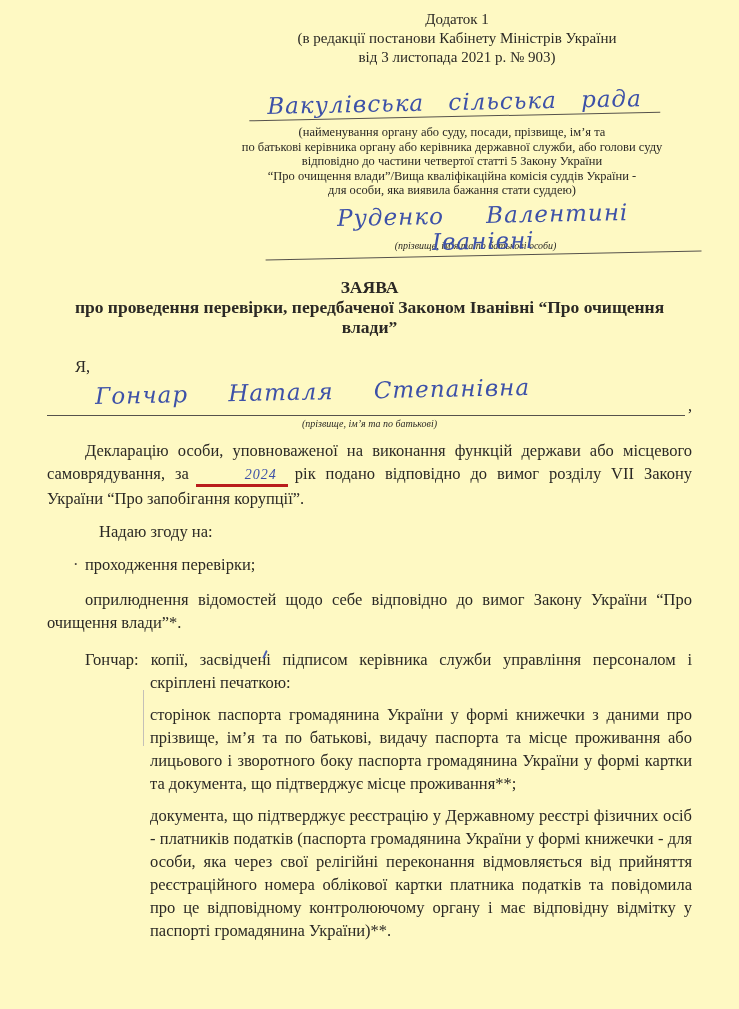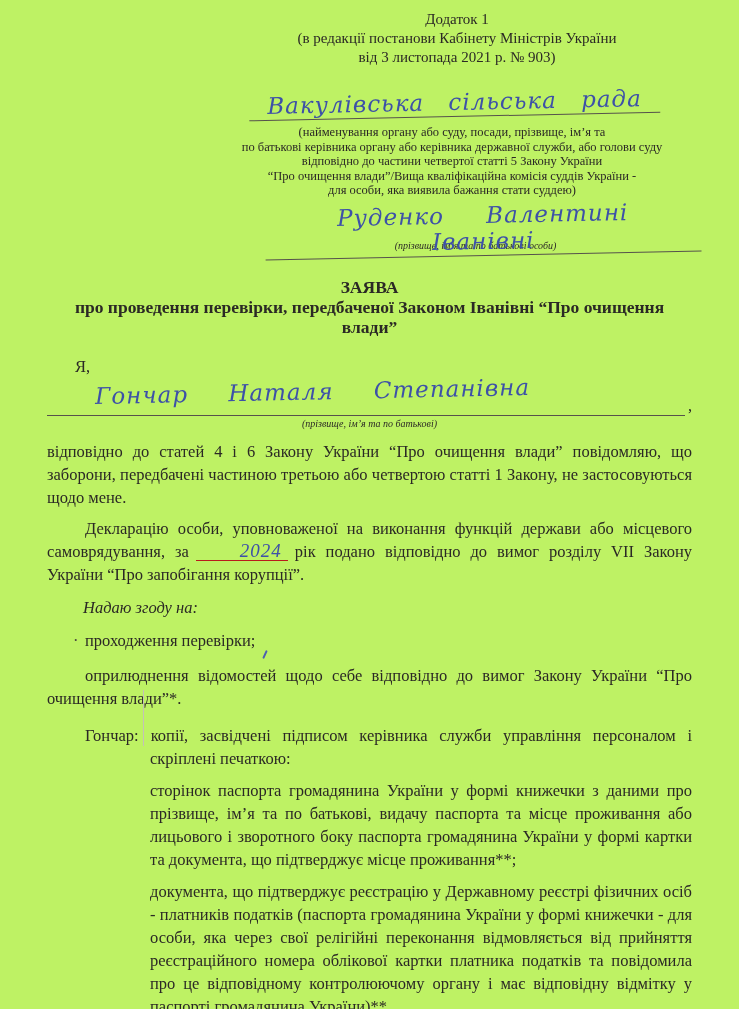--- a/index.html
+++ b/index.html
@@ -1,21 +1,21 @@
 <!DOCTYPE html>
 <html><head>
 <meta charset="utf-8">
 <style>
   html, body { margin: 0; padding: 0; background: #ffffff; }
   .page {
     position: relative;
     width: 739px; height: 1009px;
     box-sizing: border-box;
     padding: 10px 47px 0 47px;
-    background: #bef264;
+    background: #fef9c3;
     font-family: "Liberation Serif", "DejaVu Serif", serif;
     color: #2b2925;
     overflow: hidden;
   }
   
   .appendix { width: 470px; margin-left: 175px; text-align: center; font-size: 15px; line-height: 19px; }
   .caption-block { width: 600px; margin-left: 105px; text-align: center; font-size: 12.5px; line-height: 14.6px; margin-top: 2px; }
   .caption-block div { white-space: nowrap; }
   .small-caption { font-size: 10px; line-height: 15px; font-style: italic; }
   .title-block { text-align: center; font-weight: bold; font-size: 17.5px; line-height: 20px; margin-top: 24px; }
@@ -36,25 +36,25 @@
   .person-line .u-line { display: inline-block; min-width: 428px; font-size: 23px; word-spacing: 34px; padding: 0 4px 1px; }
   .person-caption { padding-left: 212px; text-align: center; }
   .ya-line { margin-left: 28px; margin-top: 20px; font-size: 16.5px; }
   .name-row { display: flex; align-items: flex-end; margin-top: 2px; }
   .name-box { flex: 1; border-bottom: 1px solid #56524c; height: 36px; }
   .name-box .hw-name { font-size: 23px; word-spacing: 32px; padding-left: 48px; }
   .name-comma { font-size: 16.5px; padding-left: 3px; }
   .center-caption { text-align: center; }
   .year-blank {
     display: inline-block; width: 92px; text-align: center;
-    border-bottom: 1px solid #b91c1c; margin: 0 7px;
-    font-size: 19px; font-style: italic; color: #3d51a8; letter-spacing: 1px; line-height: 18px;
+    border-bottom: 3px solid #b91c1c; margin: 0 7px;
+    font-size: 14px; font-style: italic; color: #3d51a8; letter-spacing: 1px; line-height: 18px;
   }
   
-  .consent-intro { margin-left: 36px; margin-top: 12px; font-size: 16.5px; font-style: italic; }
+  .consent-intro { margin-left: 52px; margin-top: 12px; font-size: 16.5px; }
   .consent-item1 { margin-left: 26px; margin-top: 13px; font-size: 16.5px; }
   .consent-item1 .marker { display: inline-block; width: 12px; color: #4a463f; }
   .consent-item2 { margin-top: 13px; }
   
   .attach-block { margin-top: 14px; }
   .attach-intro { padding-left: 103px; text-indent: -65px; font-size: 16.5px; line-height: 23px; text-align: justify; }
   .attach-label { padding-right: 12px; }
   .attach-item { margin-left: 103px; margin-top: 9px; font-size: 16.5px; line-height: 23px; text-align: justify; }
   
   .scan-line { position: absolute; left: 143px; top: 690px; width: 1px; height: 56px; background: #c4c0b8; }
@@ -95,21 +95,20 @@
 
   <div class="ya-line">Я,</div>
   <div class="name-row">
     <div class="name-box">
       <span class="hw hw-rot hw-name">Гончар Наталя Степанівна</span>
     </div>
     <span class="name-comma">,</span>
   </div>
   <div class="center-caption small-caption">(прізвище, ім’я та по батькові)</div>
 
-  <div class="body-par" style="margin-top:9px;">відповідно до статей 4 і 6 Закону України “Про очищення влади” повідомляю, що заборони, передбачені частиною третьою або четвертою статті 1 Закону, не застосовуються щодо мене.</div>
 
   <div class="body-par indent" style="margin-top:8px;">
     <span>Декларацію особи, уповноваженої на виконання функцій держави або місцевого самоврядування, за</span><span class="year-blank">2024</span><span>рік подано відповідно до вимог розділу VII Закону України “Про запобігання корупції”.</span>
   </div>
 
   <div class="consent-intro">Надаю згоду на:</div>
   <div class="consent-item1">
     <span class="marker">·</span><span>проходження перевірки;</span>
   </div>
   <div class="body-par indent consent-item2">оприлюднення відомостей щодо себе відповідно до вимог Закону України “Про очищення влади”*.</div>

